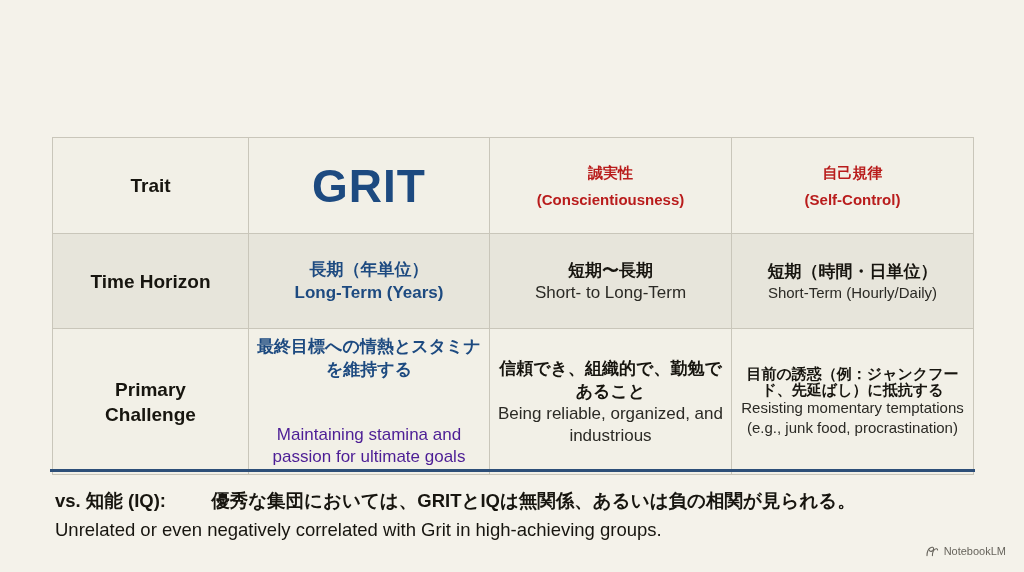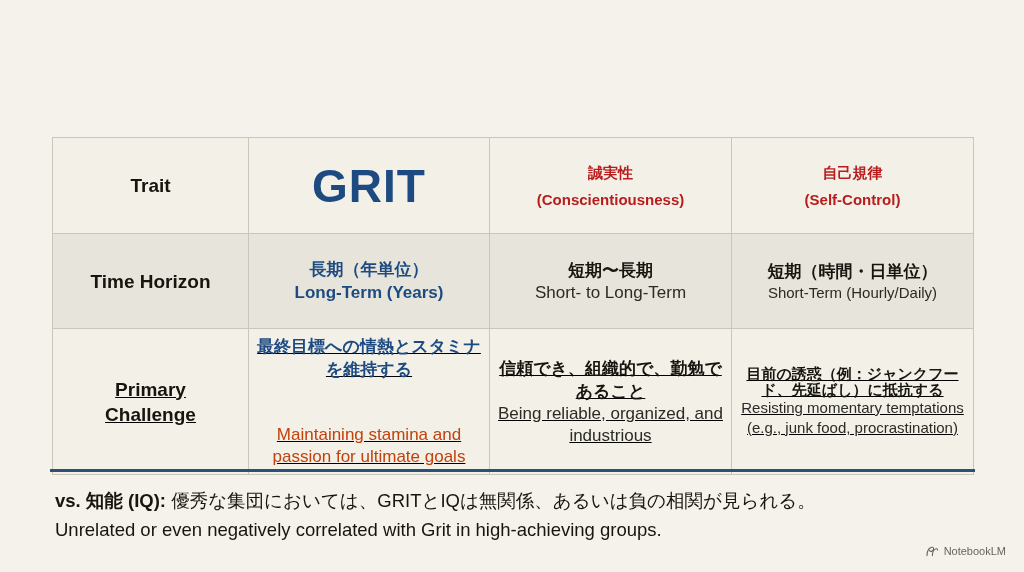--- a/index.html
+++ b/index.html
@@ -46,21 +46,21 @@
   .col-trait   { width:196px; }
   .col-grit    { width:241px; }
   .col-consc   { width:242px; }
   .col-self    { width:242px; }
 
   .row-a td { background:#f2f0e7; }
   .row-b td { background:#e7e5db; }
 
   tr.row-head td { height:96px; }
   tr.row-time td { height:95px; }
-  tr.row-chal td { height:133px;text-decoration:underline; }
+  tr.row-chal td { height:133px; }
 
   
   .row-label {
     font-weight:bold;
     font-size:19px;
     line-height:25px;
     color:#17150f;
   }
 
   
@@ -86,21 +86,21 @@
     line-height:23px;
     color:#17150f;
   }
   .cell-en {
     font-weight:normal;
     font-size:17px;
     line-height:22px;
     color:#2b2a25;
   }
   .cell-jp.blue { color:#1d4a80; }
-  .cell-en.blue { color:#c2410c;margin-top:43px; }
+  .cell-en.blue { color:#4c1d95;margin-top:43px; }
 
   .cell-jp.sm { font-size:15px; line-height:16px; }
   .cell-en.sm { font-size:15px; line-height:20px; }
 
   
   .divider {
     position:absolute;
     left:50px; top:469px;
     width:925px; height:3px;
     background:#2d4f78;
@@ -109,21 +109,21 @@
   
   .footer {
     position:absolute;
     left:55px; top:486px;
     width:930px;
     font-size:18.5px;
     line-height:29px;
     color:#17150f;
   }
   .footer .lead { font-weight:bold;text-align:center; }
-  .footer .jp   { font-weight:normal; }
+  .footer .jp   { font-weight:bold;margin-left:40px; }
   .footer .en   { font-weight:normal; display:block; }
 
   
   .watermark {
     position:absolute;
     right:18px; bottom:15px;
     display:flex; align-items:center; gap:5px;
     color:#4e4b43;
     font-size:11px;
     opacity:.85;

